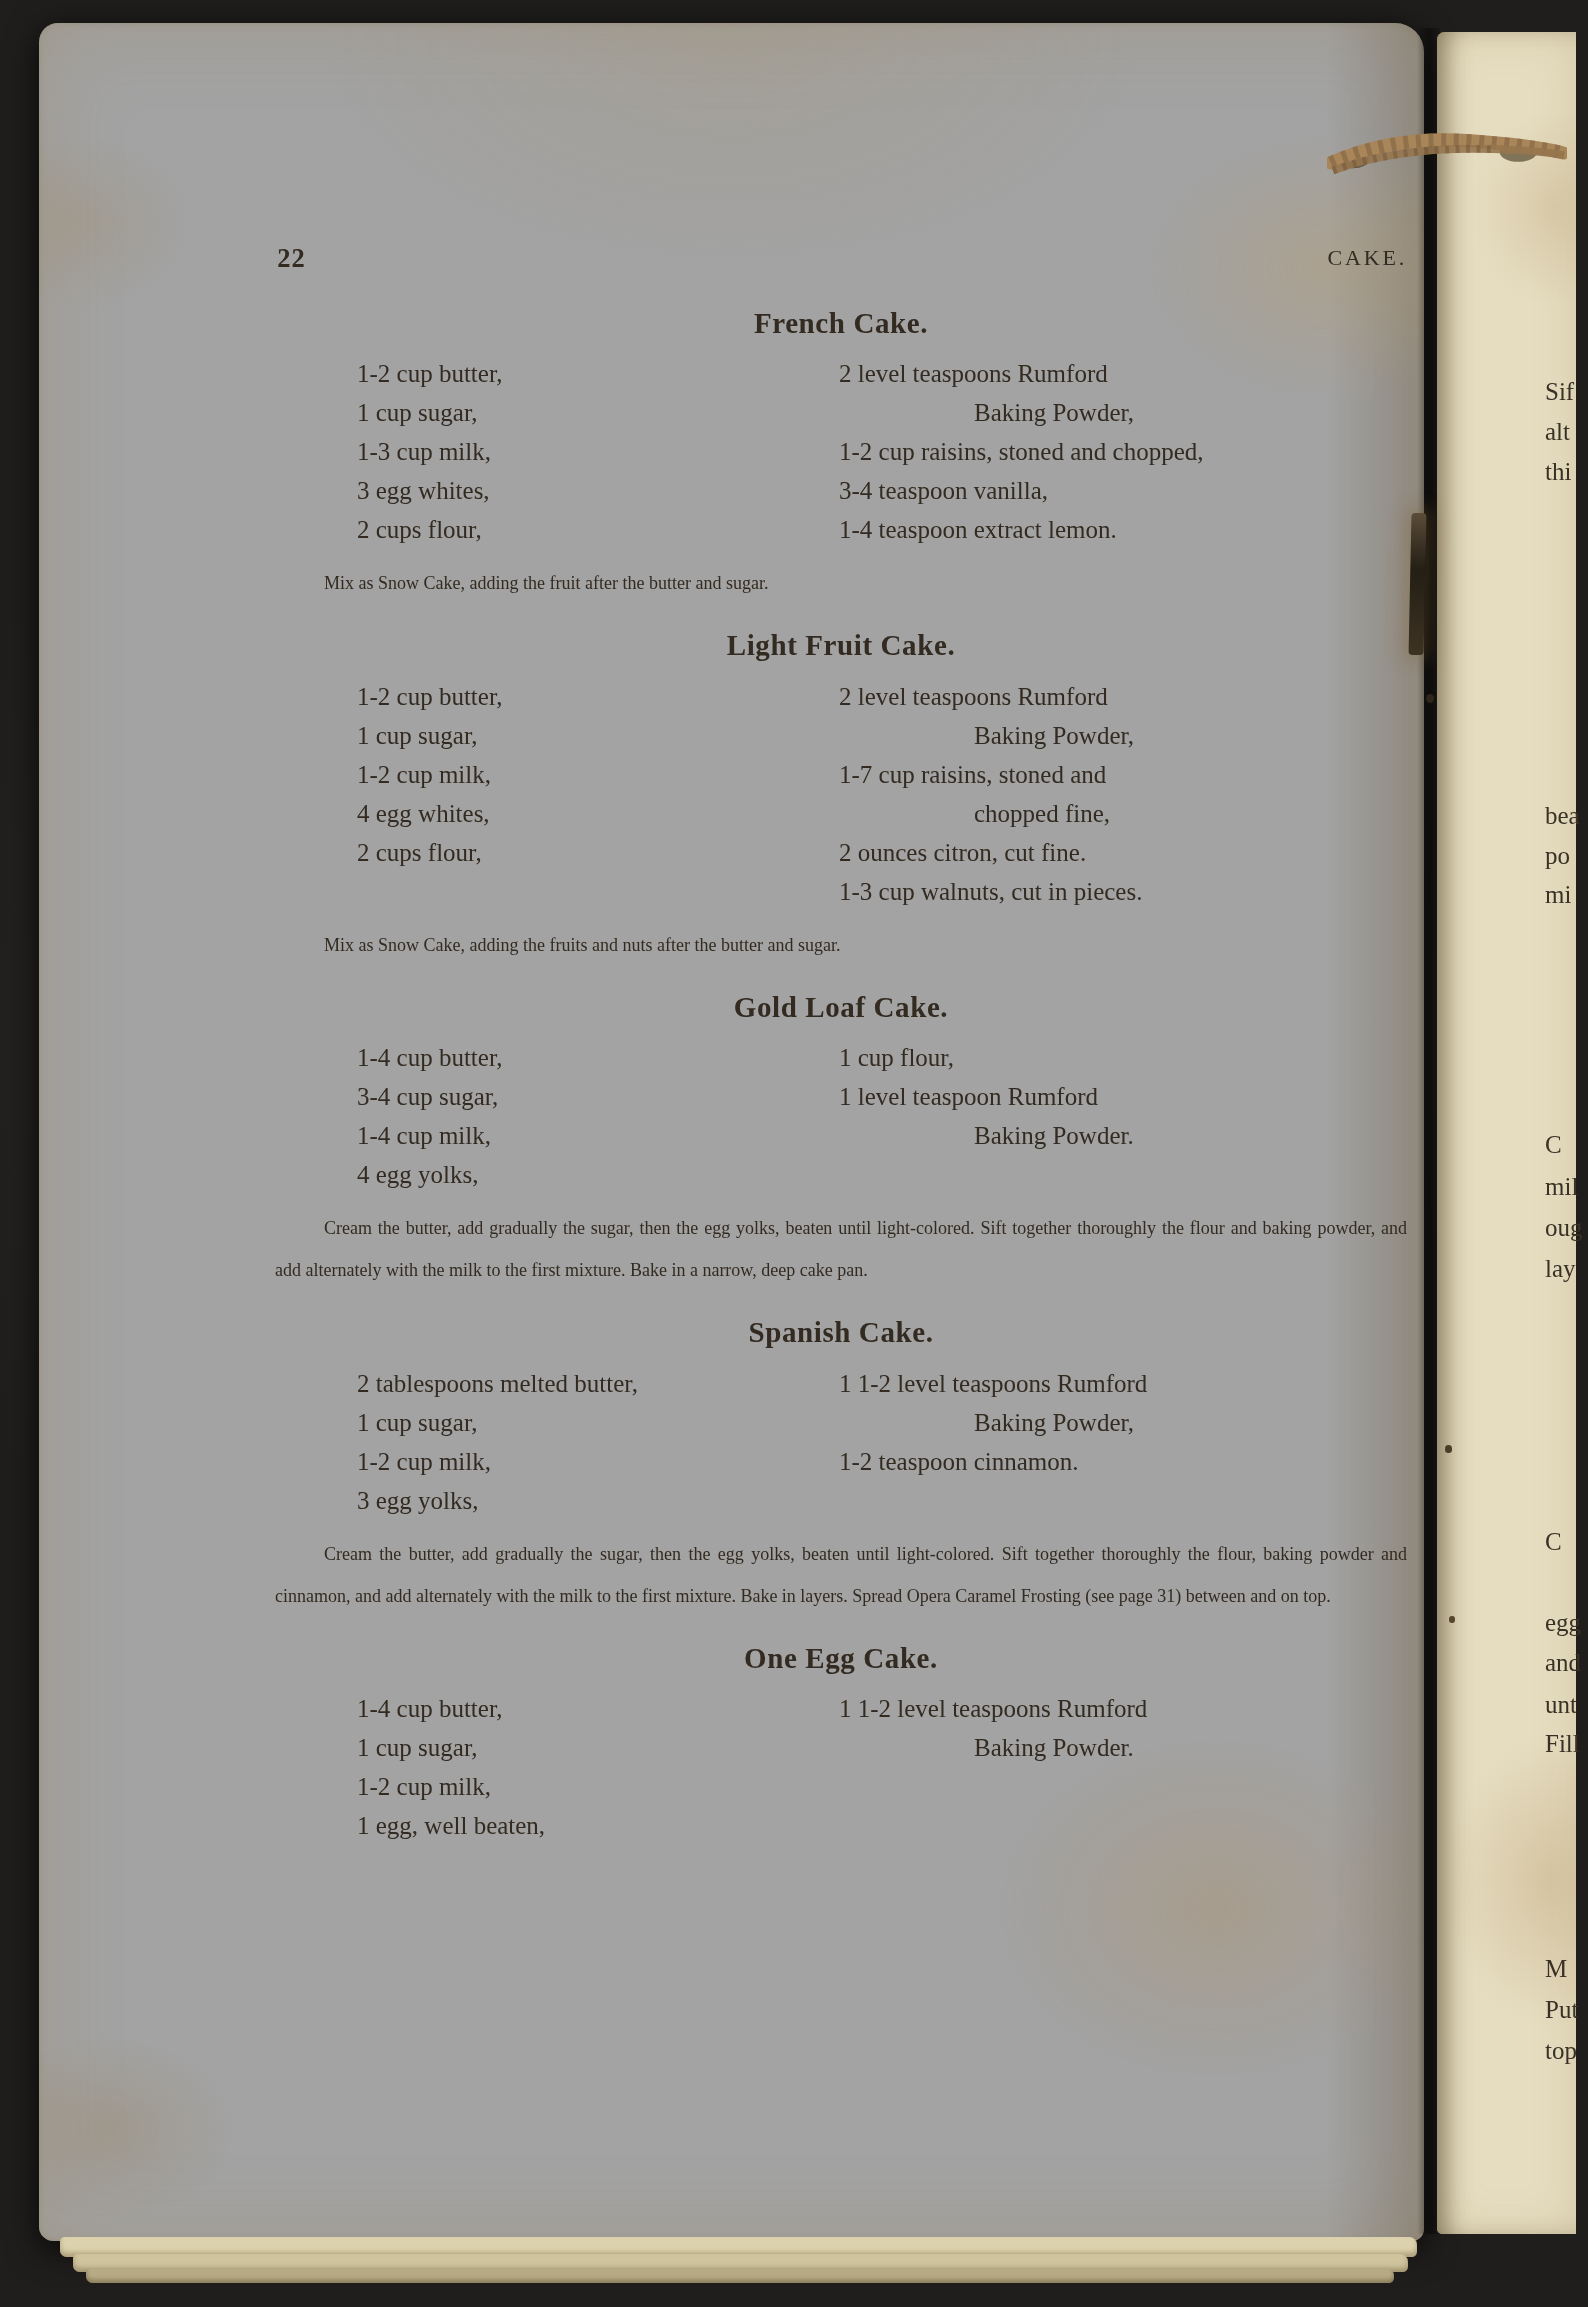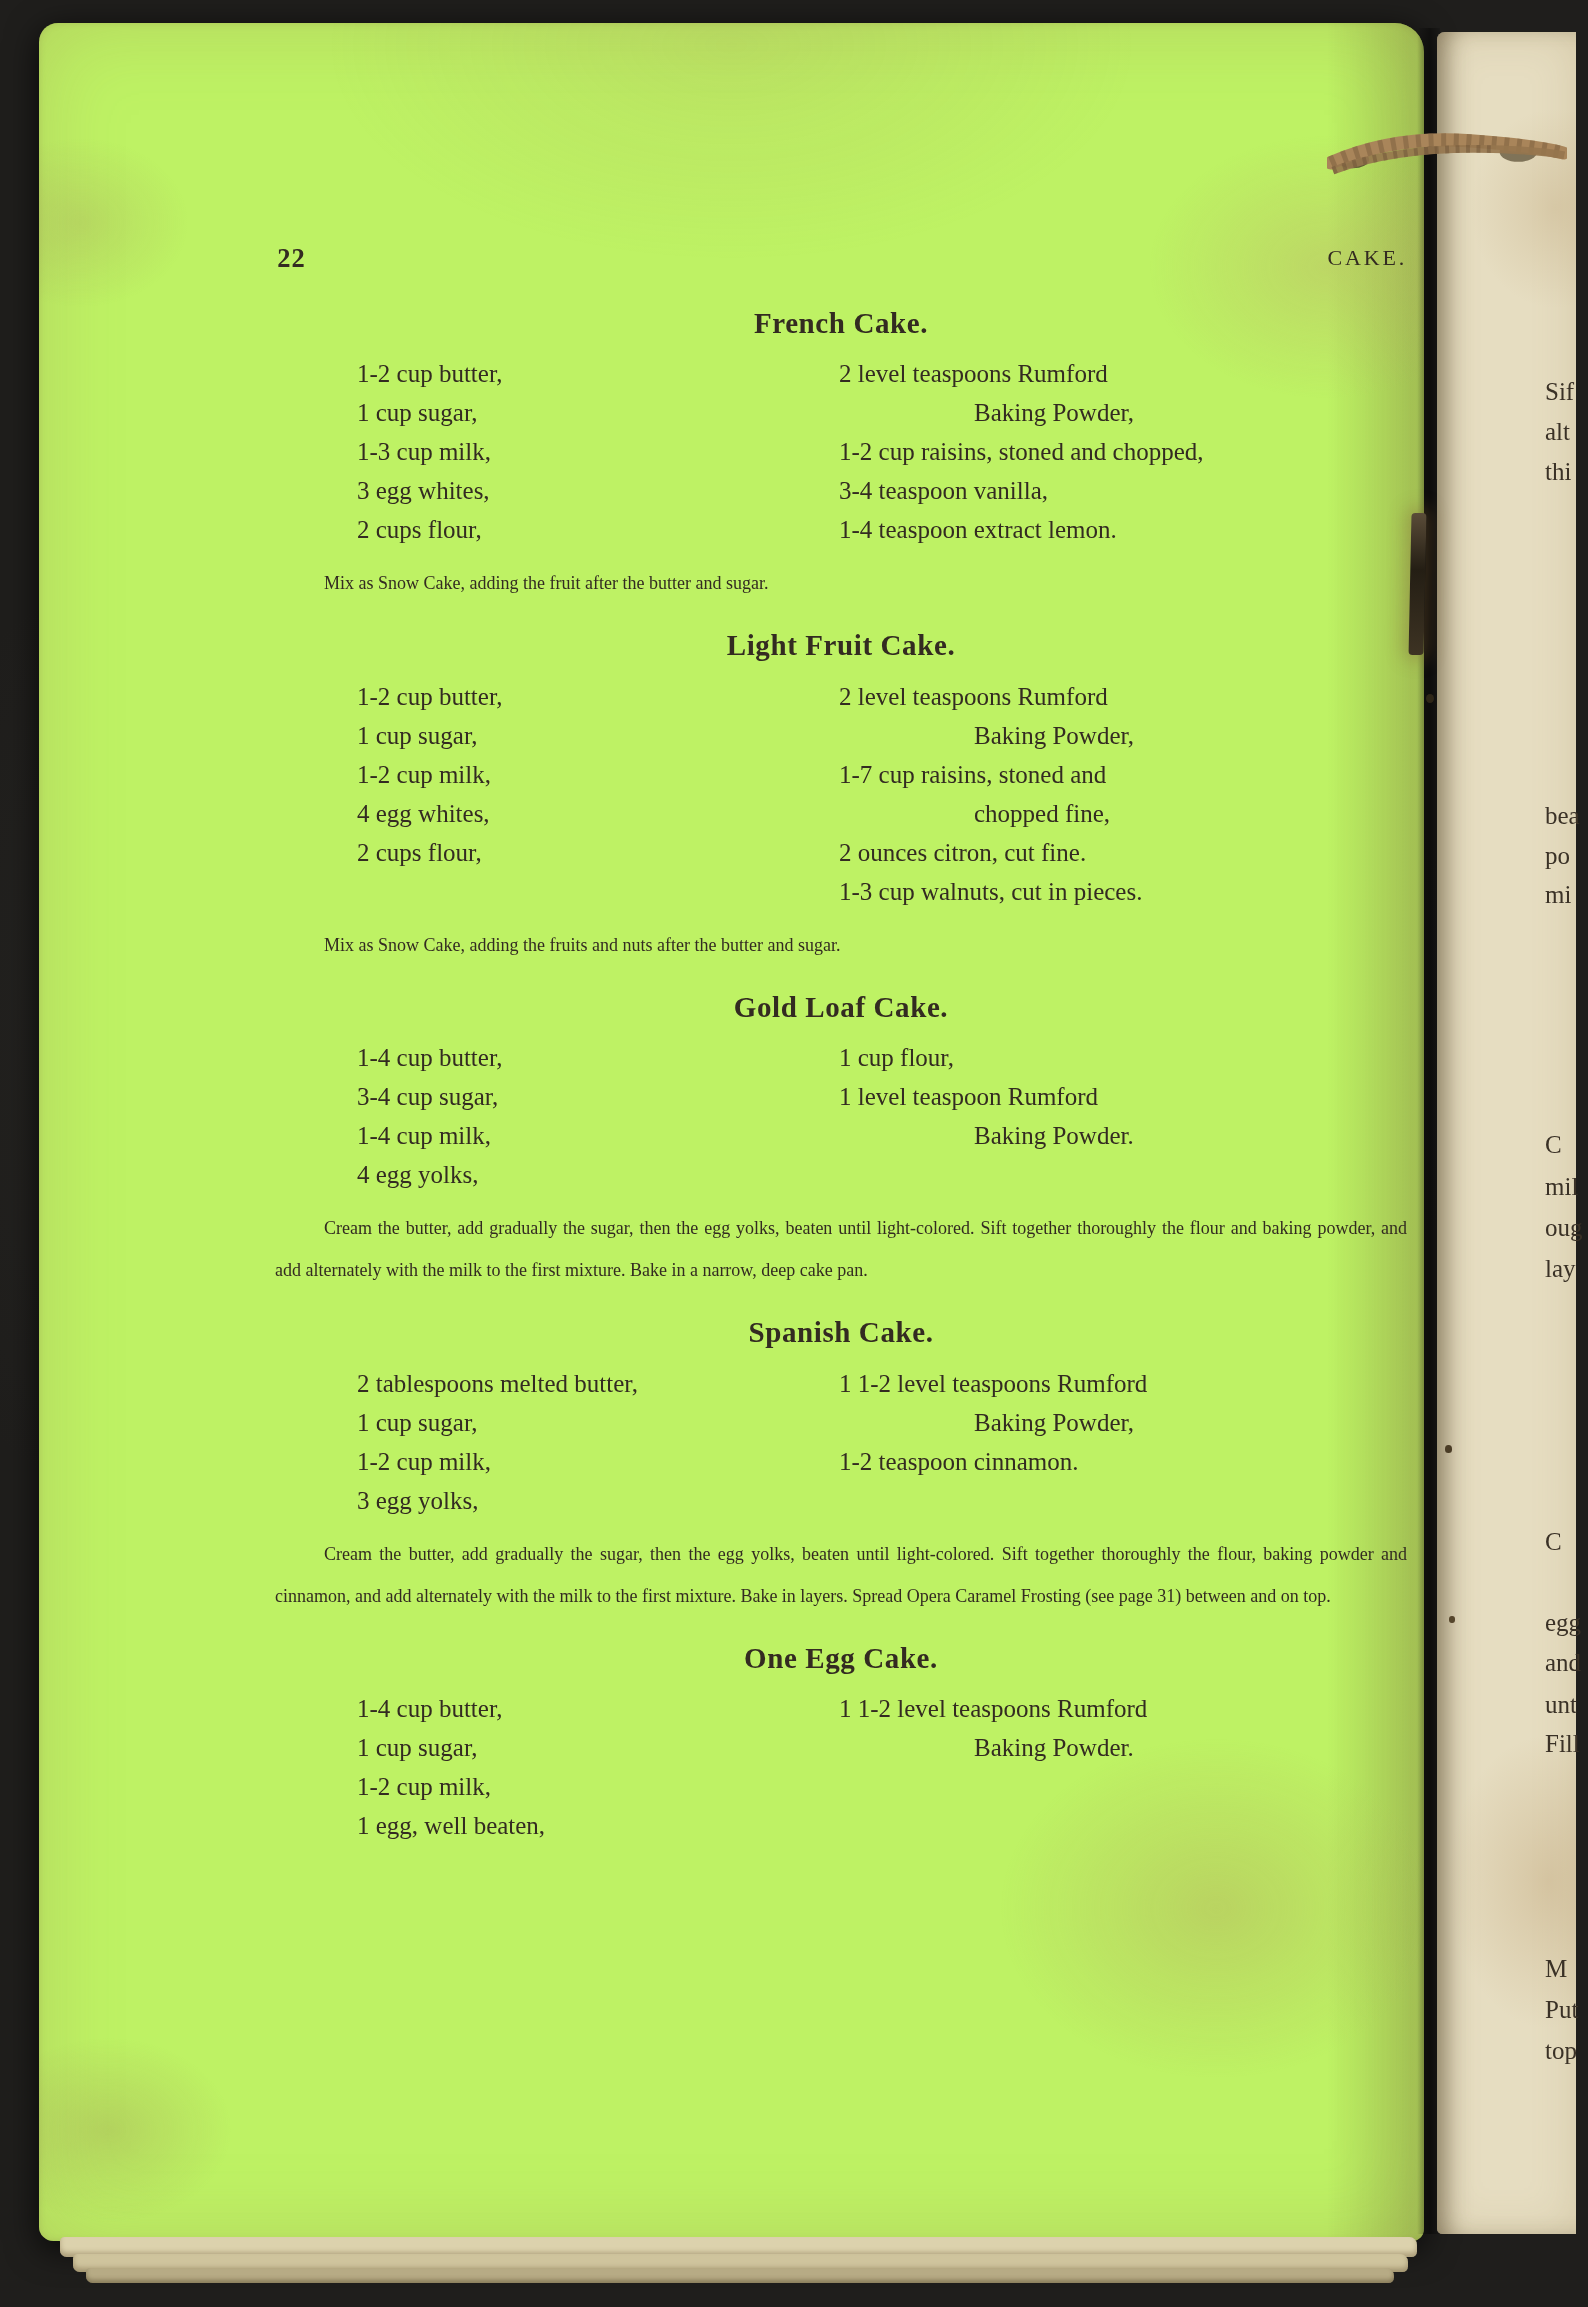--- a/index.html
+++ b/index.html
@@ -12,21 +12,21 @@
       #1f1e1c;
     font-family: "Liberation Serif", "DejaVu Serif", serif;
     color: #332b21;
   }
 
   
   .left-page {
     position: absolute;
     left: 39px; top: 23px;
     width: 1385px; height: 2218px;
-    background: #bef264;
+    background: #a3a3a3;
     border-radius: 19px 29px 12px 14.3px;
     box-shadow:
       inset 0 0 83px rgba(152,126,78,.28),
       inset 0 0 7.7px rgba(120,100,60,.22),
       0 7.7px 33px rgba(0,0,0,.75);
   }
   .left-page::before {
     content: "";
     position: absolute; inset: 0;
     border-radius: inherit;

